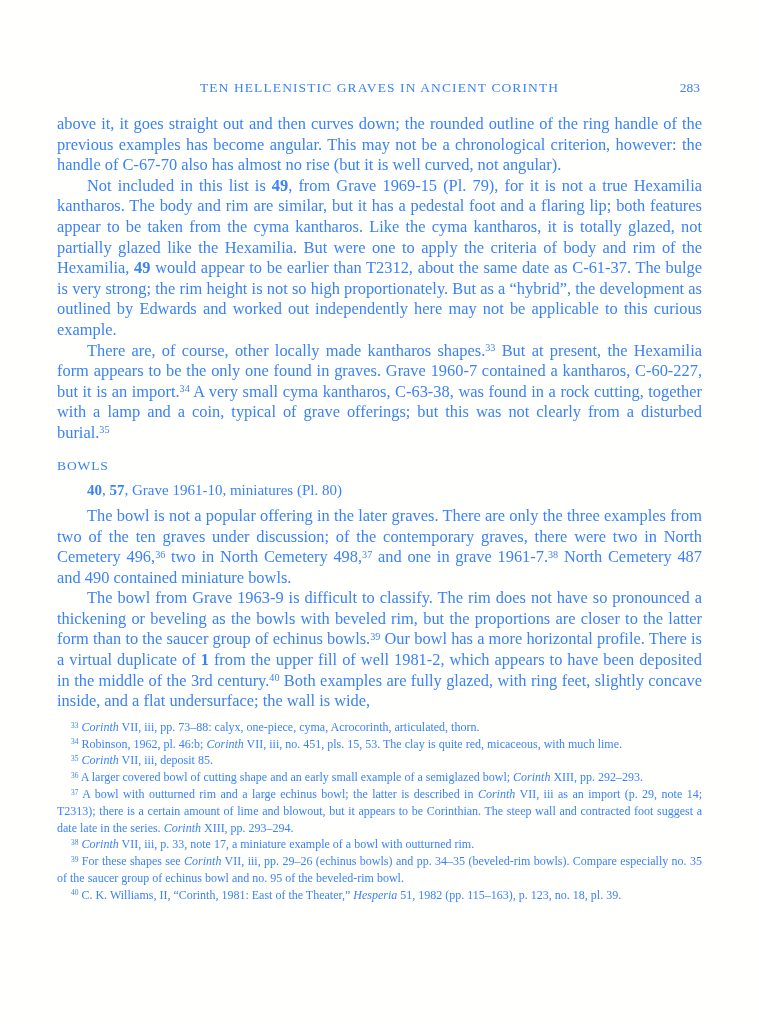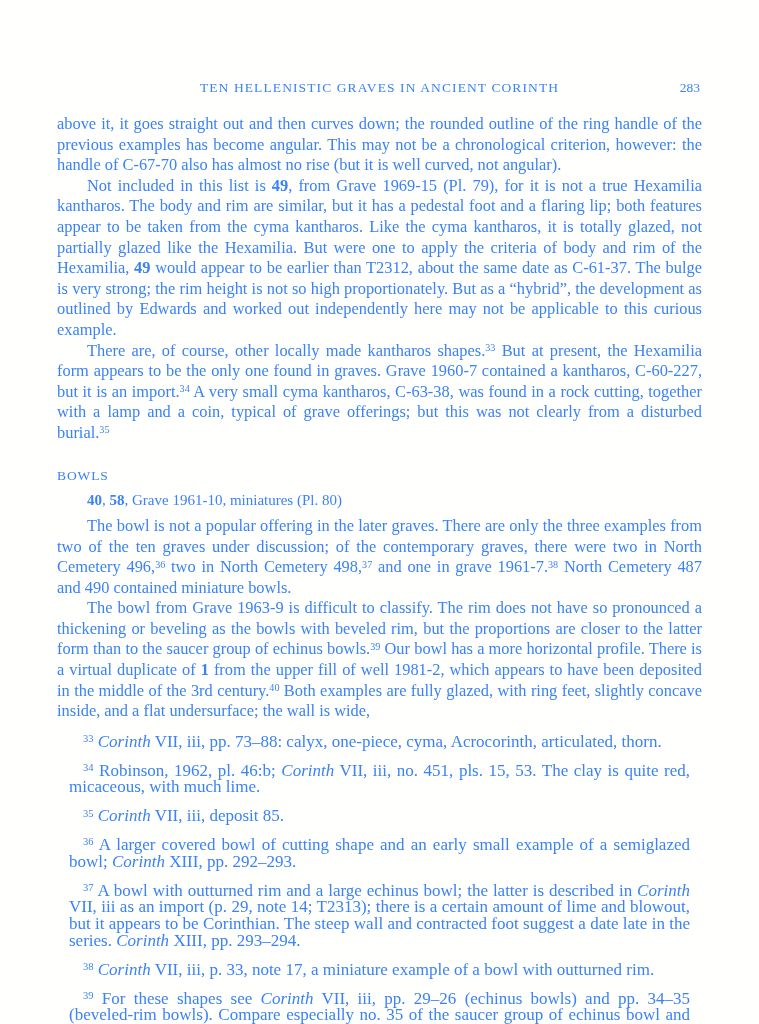--- a/index.html
+++ b/index.html
@@ -29,35 +29,35 @@
   }
   .body-par{
     margin:0;
     font-size:16.4px;
     line-height:20.6px;
     text-align:justify;
     text-indent:30px;
   }
   .no-indent{text-indent:0;}
   .section-heading{
-    margin:24px 0 6px 0;
+    margin:14px 0 6px 0;
     font-size:13.5px;
     font-weight:normal;
     letter-spacing:0.9px;
   }
   .catalog-list{margin:0 0 6px 0;}
   .catalog-item{
     margin:0 0 0 30px;
     font-size:15px;
     line-height:20.4px;
   }
   .footnotes{margin-top:7px;}
   .footnote{
-    margin:12px;
-    font-size:17px;
+    margin:0;
+    font-size:12px;
     line-height:16.8px;
     text-align:justify;
     text-indent:14px;
   }
   .b{font-weight:bold;}
   .i{font-style:italic;}
   sup{
     font-size:0.62em;
     vertical-align:baseline;
     position:relative;
@@ -75,21 +75,21 @@
     <span class="head-page">283</span>
   </div>
 
   <p class="body-par no-indent"><span>above it, it goes straight out and then curves down; the rounded outline of the ring handle of the previous examples has become angular. This may not be a chronological criterion, however: the handle of C-67-70 also has almost no rise (but it is well curved, not angular).</span></p>
   <p class="body-par"><span>Not included in this list is </span><span class="b">49</span><span>, from Grave 1969-15 (Pl. 79), for it is not a true Hexamilia kantharos. The body and rim are similar, but it has a pedestal foot and a flaring lip; both features appear to be taken from the cyma kantharos. Like the cyma kantharos, it is totally glazed, not partially glazed like the Hexamilia. But were one to apply the criteria of body and rim of the Hexamilia, </span><span class="b">49</span><span> would appear to be earlier than T2312, about the same date as C-61-37. The bulge is very strong; the rim height is not so high proportionately. But as a “hybrid”, the development as outlined by Edwards and worked out independently here may not be applicable to this curious example.</span></p>
   <p class="body-par"><span>There are, of course, other locally made kantharos shapes.</span><sup>33</sup><span> But at present, the Hexamilia form appears to be the only one found in graves. Grave 1960-7 contained a kantharos, C-60-227, but it is an import.</span><sup>34</sup><span> A very small cyma kantharos, C-63-38, was found in a rock cutting, together with a lamp and a coin, typical of grave offerings; but this was not clearly from a disturbed burial.</span><sup>35</sup></p>
 
   <h2 class="section-heading">BOWLS</h2>
 
   <div class="catalog-list">
-    <p class="catalog-item"><span class="b">40</span><span>, </span><span class="b">58</span><span>, Grave 1961-10, miniatures (Pl. 80)</span></p>
+    <p class="catalog-item"><span class="b">40</span><span>, </span><span class="b">57</span><span>, Grave 1961-10, miniatures (Pl. 80)</span></p>
   </div>
 
   <p class="body-par"><span>The bowl is not a popular offering in the later graves. There are only the three examples from two of the ten graves under discussion; of the contemporary graves, there were two in North Cemetery 496,</span><sup>36</sup><span> two in North Cemetery 498,</span><sup>37</sup><span> and one in grave 1961-7.</span><sup>38</sup><span> North Cemetery 487 and 490 contained miniature bowls.</span></p>
   <p class="body-par"><span>The bowl from Grave 1963-9 is difficult to classify. The rim does not have so pronounced a thickening or beveling as the bowls with beveled rim, but the proportions are closer to the latter form than to the saucer group of echinus bowls.</span><sup>39</sup><span> Our bowl has a more horizontal profile. There is a virtual duplicate of </span><span class="b">1</span><span> from the upper fill of well 1981-2, which appears to have been deposited in the middle of the 3rd century.</span><sup>40</sup><span> Both examples are fully glazed, with ring feet, slightly concave inside, and a flat undersurface; the wall is wide,</span></p>
 
   <div class="footnotes">
     <p class="footnote"><sup>33</sup><span> </span><span class="i">Corinth</span><span> VII, iii, pp. 73–88: calyx, one-piece, cyma, Acrocorinth, articulated, thorn.</span></p>
     <p class="footnote"><sup>34</sup><span> Robinson, 1962, pl. 46:b; </span><span class="i">Corinth</span><span> VII, iii, no. 451, pls. 15, 53. The clay is quite red, micaceous, with much lime.</span></p>
     <p class="footnote"><sup>35</sup><span> </span><span class="i">Corinth</span><span> VII, iii, deposit 85.</span></p>
     <p class="footnote"><sup>36</sup><span> A larger covered bowl of cutting shape and an early small example of a semiglazed bowl; </span><span class="i">Corinth</span><span> XIII, pp. 292–293.</span></p>

